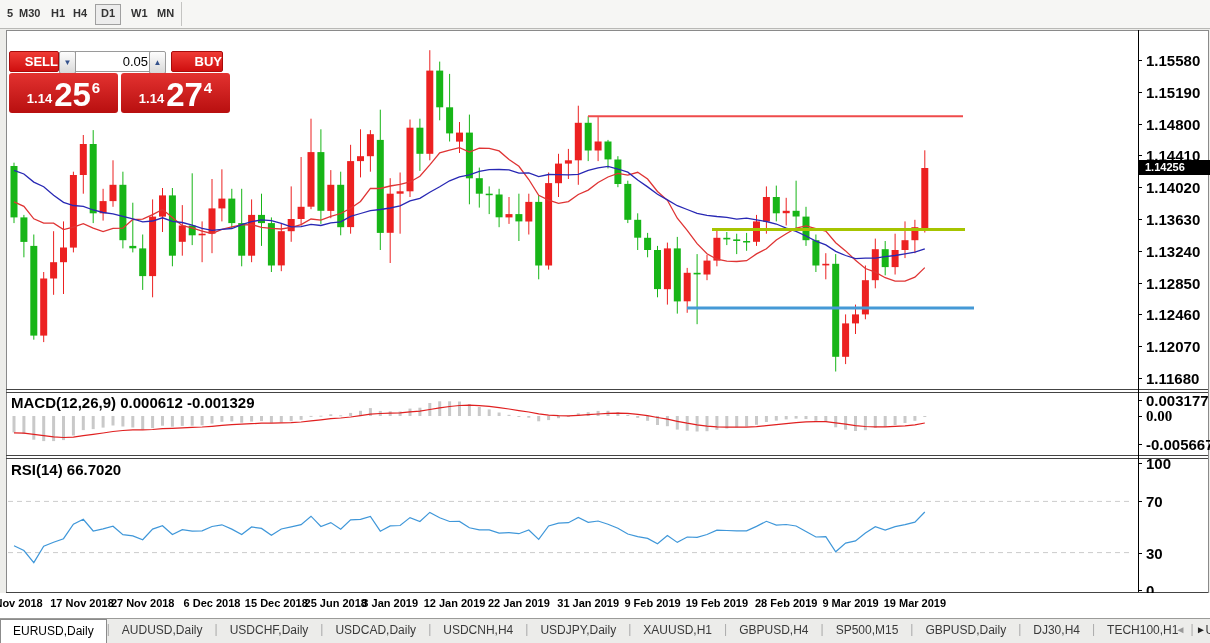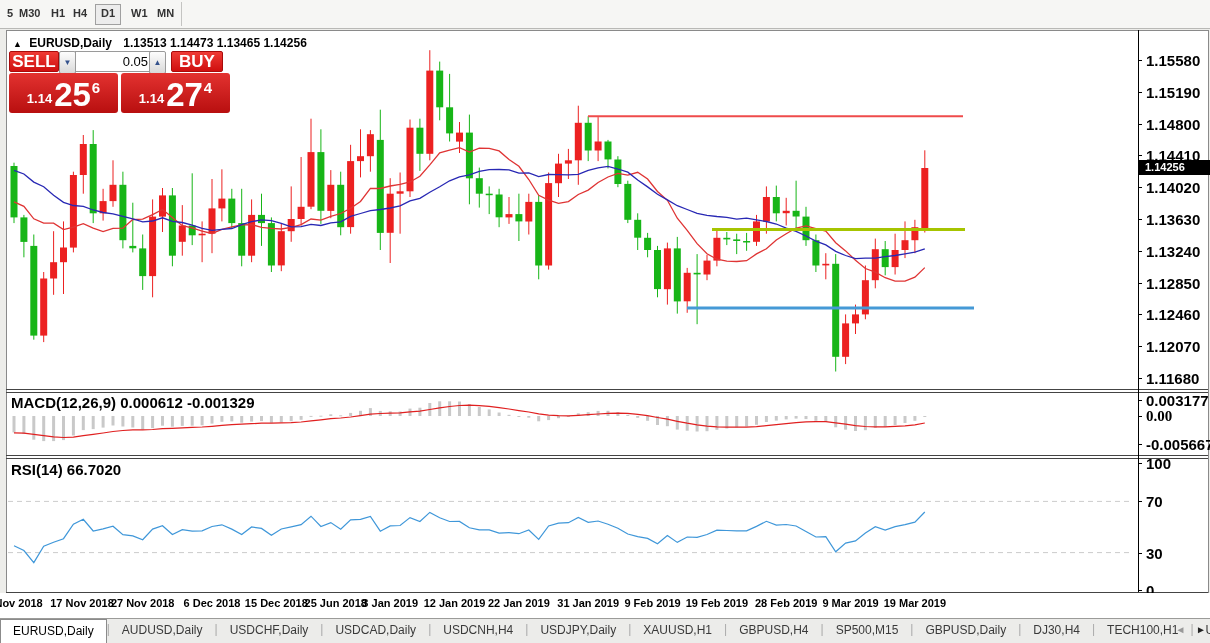--- a/index.html
+++ b/index.html
@@ -17,21 +17,21 @@
   .axis-vline{position:absolute;left:1138px;top:30px;width:1px;height:562px;background:#000;}
 
   svg.pane{position:absolute;left:0;overflow:visible;}
 
   
   .sym-header{position:absolute;left:13px;top:36px;font-size:12px;font-weight:700;color:#000;z-index:6;}
   .sym-header .tri{font-size:9px;margin-right:4px;}
 
   
   .trade{position:absolute;left:9px;top:51px;z-index:6;}
-  .btn-red{position:absolute;background:linear-gradient(180deg,#ef3b35,#cf0f0f);color:#fff;font-weight:700;font-size:17px;text-align:center;border-radius:2px;border:1px solid #a80b0b;}
+  .btn-red{position:absolute;background:linear-gradient(180deg,#ef3b35,#cf0f0f);color:#fff;font-weight:700;font-size:13px;text-align:right;border-radius:2px;border:1px solid #a80b0b;}
   .spin{position:absolute;top:0;width:15px;height:21px;background:linear-gradient(180deg,#fdfdfd,#d9d9d9);border:1px solid #9a9a9a;color:#33518c;font-size:8px;text-align:center;line-height:21px;border-radius:2px;}
   .vol-input{position:absolute;left:66px;top:0;width:72px;height:19px;border:1px solid #9a9a9a;font-family:"Liberation Sans",sans-serif;font-size:13px;text-align:right;padding:0 6px 0 0;}
   .tile{position:absolute;top:22px;width:109px;height:40px;background:linear-gradient(180deg,#e33230,#b80f0f);border-radius:3px;color:#fff;display:flex;align-items:flex-end;justify-content:center;padding-bottom:3px;box-sizing:border-box;}
   .tile .sm{font-size:13px;font-weight:700;margin:0 2px 4px 0;}
   .tile .bg{font-size:33px;font-weight:700;line-height:30px;}
   .tile .sp{font-size:15px;font-weight:700;margin:0 0 14px 1px;}
 
   
   .ax-label{position:absolute;left:1146px;font-size:15px;font-weight:700;color:#000;height:13px;line-height:13px;}
   .ax-tick{position:absolute;left:1138px;width:4px;height:1px;background:#000;}
@@ -366,25 +366,20 @@
       <path d="M14.0 86.8 L23.9 91.5 L33.8 103.6 L43.7 87.3 L53.6 83.3 L63.5 79.7 L73.4 65.2 L83.3 60.3 L93.2 72.0 L103.1 69.9 L113.0 67.2 L122.9 75.7 L132.8 76.9 L142.7 80.7 L152.6 70.1 L162.5 66.7 L172.4 75.5 L182.3 70.7 L192.2 72.1 L202.1 71.8 L212.0 67.5 L221.9 65.8 L231.8 70.1 L241.7 75.5 L251.6 68.0 L261.5 69.4 L271.4 76.3 L281.3 70.0 L291.2 67.9 L301.1 65.7 L311.0 57.2 L320.9 67.5 L330.8 63.6 L340.7 70.3 L350.6 60.9 L360.5 60.3 L370.4 57.4 L380.3 72.2 L390.2 66.9 L400.1 66.5 L410.0 58.6 L419.9 62.5 L429.8 53.4 L439.7 58.8 L449.6 62.5 L459.5 62.4 L469.4 68.8 L479.3 70.8 L489.2 70.9 L499.1 74.1 L509.0 73.6 L518.9 74.7 L528.8 71.0 L538.7 80.4 L548.6 66.9 L558.5 64.2 L568.4 63.7 L578.3 58.5 L588.2 63.3 L598.1 62.0 L608.0 65.2 L617.9 69.3 L627.8 75.0 L637.7 77.6 L647.6 79.4 L657.5 84.7 L667.4 76.5 L677.3 83.4 L687.2 78.0 L697.1 78.3 L707.0 75.5 L716.9 71.2 L726.8 71.5 L736.7 71.8 L746.6 71.9 L756.5 67.4 L766.4 62.3 L776.3 66.1 L786.2 65.5 L796.1 67.0 L806.0 72.6 L815.9 78.0 L825.8 77.6 L835.7 92.8 L845.6 84.1 L855.5 81.9 L865.4 74.0 L875.3 67.7 L885.2 71.1 L895.1 67.7 L905.0 65.7 L914.9 63.1 L924.8 53.0 " fill="none" stroke="#3f97d9" stroke-width="1.2"></path>
     </svg>
 
   <div class="hsplit" style="top:389px;"></div>
   <div class="hsplit" style="top:392px;"></div>
   <div class="hsplit" style="top:455px;"></div>
   <div class="hsplit" style="top:458px;"></div>
   <div class="hsplit" style="top:592px;"></div>
   <div class="axis-vline"></div>
 
-  <div class="sym-header">
-    <span class="tri">▲</span>
-    <span>EURUSD,Daily</span>
-    <span style="margin-left:8px;">1.13513 1.14473 1.13465 1.14256</span>
-  </div>
 
   <div class="trade">
     <div class="btn-red" style="left:0;top:0;width:48px;height:19px;line-height:19px;">SELL</div>
     <div class="spin" style="left:50px;">▼</div>
     <input class="vol-input" value="0.05" style="">
     <div class="spin" style="left:140px;">▲</div>
     <div class="btn-red" style="left:162px;top:0;width:50px;height:19px;line-height:19px;">BUY</div>
 
     <div class="tile" style="left:0;">
       <span class="sm">1.14</span>

